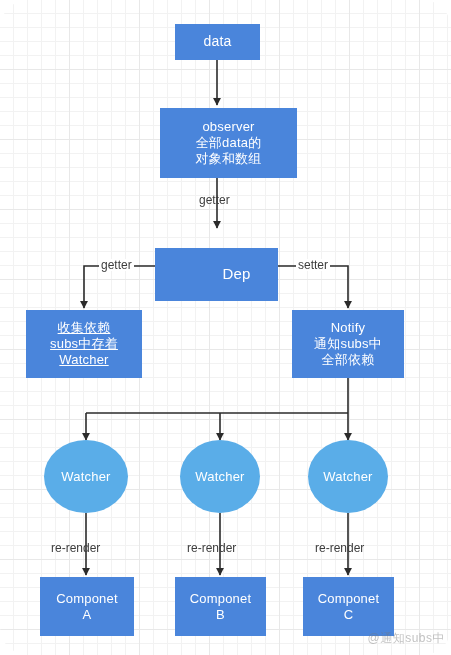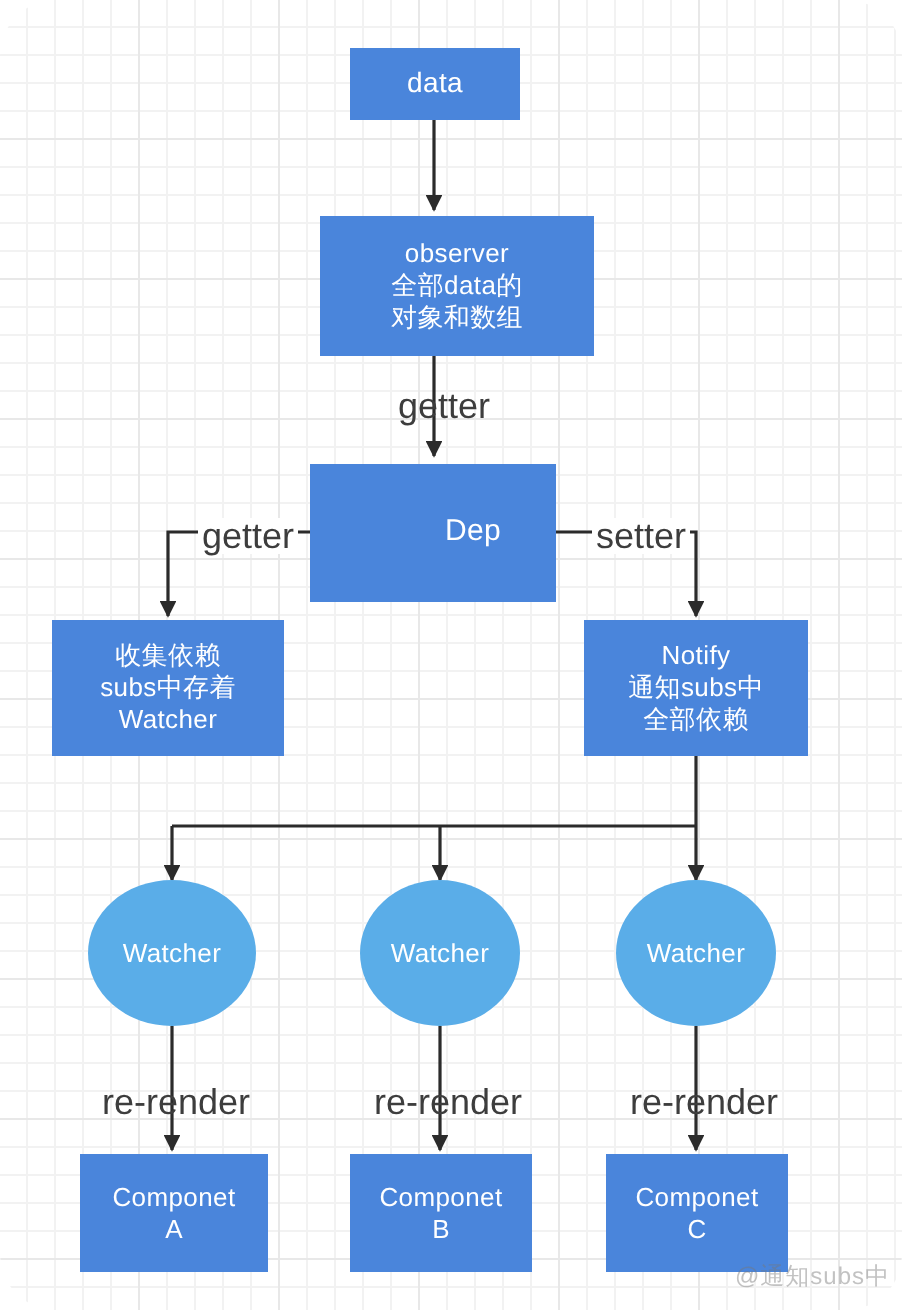--- a/index.html
+++ b/index.html
@@ -49,21 +49,21 @@
     background: #5aade8;
     border-radius: 50%;
   }
   .node .txt {
     display: block;
     white-space: pre-line;
   }
   .edge-label {
     position: absolute;
     color: #3d3d3d;
-    font-size: 18px;
+    font-size: 12px;
     white-space: nowrap;
     background: transparent;
     line-height: 1;
   }
   .watermark {
     position: absolute;
     right: 6px;
     bottom: 8px;
     font-size: 12px;
     color: rgba(120,120,120,0.45);
@@ -111,29 +111,29 @@
   </div>
 
   <div class="node box" style="left:160px; top:108px; width:137px; height:70px; font-size:13px;">
     <span class="txt">observer
 全部data的
 对象和数组</span>
   </div>
 
   <div class="edge-label" style="left:199px; top:194px;">getter</div>
 
-  <div class="node box" style="left:155px; top:232px; width:123px; height:69px; font-size:15px;padding-left:40px;">
+  <div class="node box" style="left:155px; top:248px; width:123px; height:53px; font-size:15px;padding-left:40px;">
     <span class="txt">Dep</span>
   </div>
 
   <div class="edge-label" style="left:99px; top:259px; background:#ffffff; padding:0 2px;">getter</div>
 
   <div class="edge-label" style="left:296px; top:259px; background:#ffffff; padding:0 2px;">setter</div>
 
-  <div class="node box" style="left:26px; top:310px; width:116px; height:68px; font-size:13px;">
+  <div class="node box" style="left:26px; top:310px; width:116px; height:68px; font-size:13px;text-decoration:underline;">
     <span class="txt">收集依赖
 subs中存着
 Watcher</span>
   </div>
 
   <div class="node box" style="left:292px; top:310px; width:112px; height:68px; font-size:13px;text-align:center;">
     <span class="txt">Notify
 通知subs中
 全部依赖</span>
   </div>

